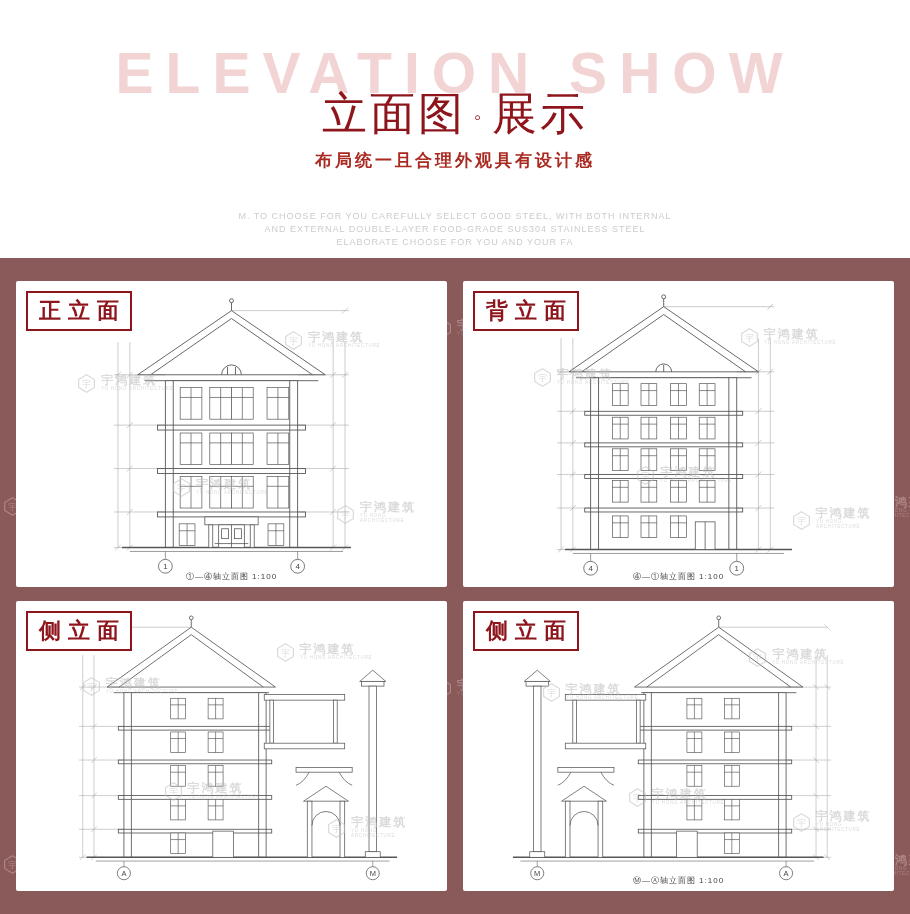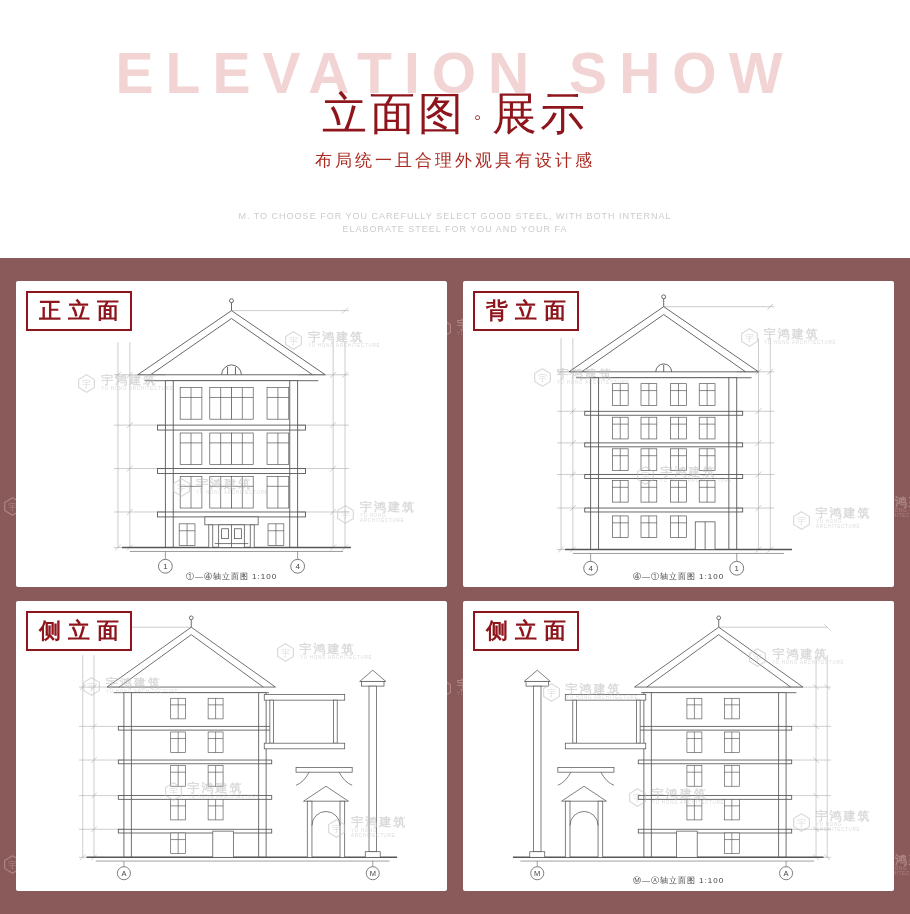--- a/index.html
+++ b/index.html
@@ -15,21 +15,21 @@
     color:var(--light-pink,#f2d4d4);
   }
   .hero-title {
     position:absolute; top:84px; left:0; width:100%;
     font-size:45px; font-weight:normal; letter-spacing:3px;
     color:var(--dark-red,#8e151b);
   }
   .hero-title .sep { font-size:20px; vertical-align:middle; margin:0 8px; }
   .hero-subtitle {
     position:absolute; top:149px; left:0; width:100%;
-    font-size:17px; font-weight:normal; letter-spacing:3px;
+    font-size:17px; font-weight:bold; letter-spacing:3px;
     color:var(--accent-red,#aa2a22);
   }
   .hero-desc {
     position:absolute; top:194px; left:0; width:100%;
     font-size:9px; line-height:13px; letter-spacing:1px;
     color:var(--gray-text,#cccccc);
     margin-top:16px;
   }
 
   
@@ -61,21 +61,22 @@
 <body>
 
 <div class="page">
 
   <header class="hero">
     <div class="hero-watermark">ELEVATION SHOW</div>
     <h1 class="hero-title"><span>立面图</span><span class="sep">◦</span><span>展示</span></h1>
     <div class="hero-subtitle">布局统一且合理外观具有设计感</div>
     <div class="hero-desc">
       <p>M. TO CHOOSE FOR YOU CAREFULLY SELECT GOOD STEEL, WITH BOTH INTERNAL</p>
-      <p>ELABORATE STEEL FOR YOU AND YOUR FA</p>
+      <p>AND EXTERNAL DOUBLE-LAYER FOOD-GRADE SUS304 STAINLESS STEEL</p>
+      <p>ELABORATE CHOOSE FOR YOU AND YOUR FA</p>
     </div>
   </header>
 
   <main class="main">
 
     <div class="wm-slot" style="left:2px; top:238px;">
   <div class="wm">
     <svg class="wm-hex" viewBox="0 0 24 24">
       <polygon points="12,2 21,7.5 21,16.5 12,22 3,16.5 3,7.5" fill="none" stroke="currentColor" stroke-width="1.4"></polygon>
       <text x="12" y="16" text-anchor="middle" font-size="10" fill="currentColor">宇</text>

